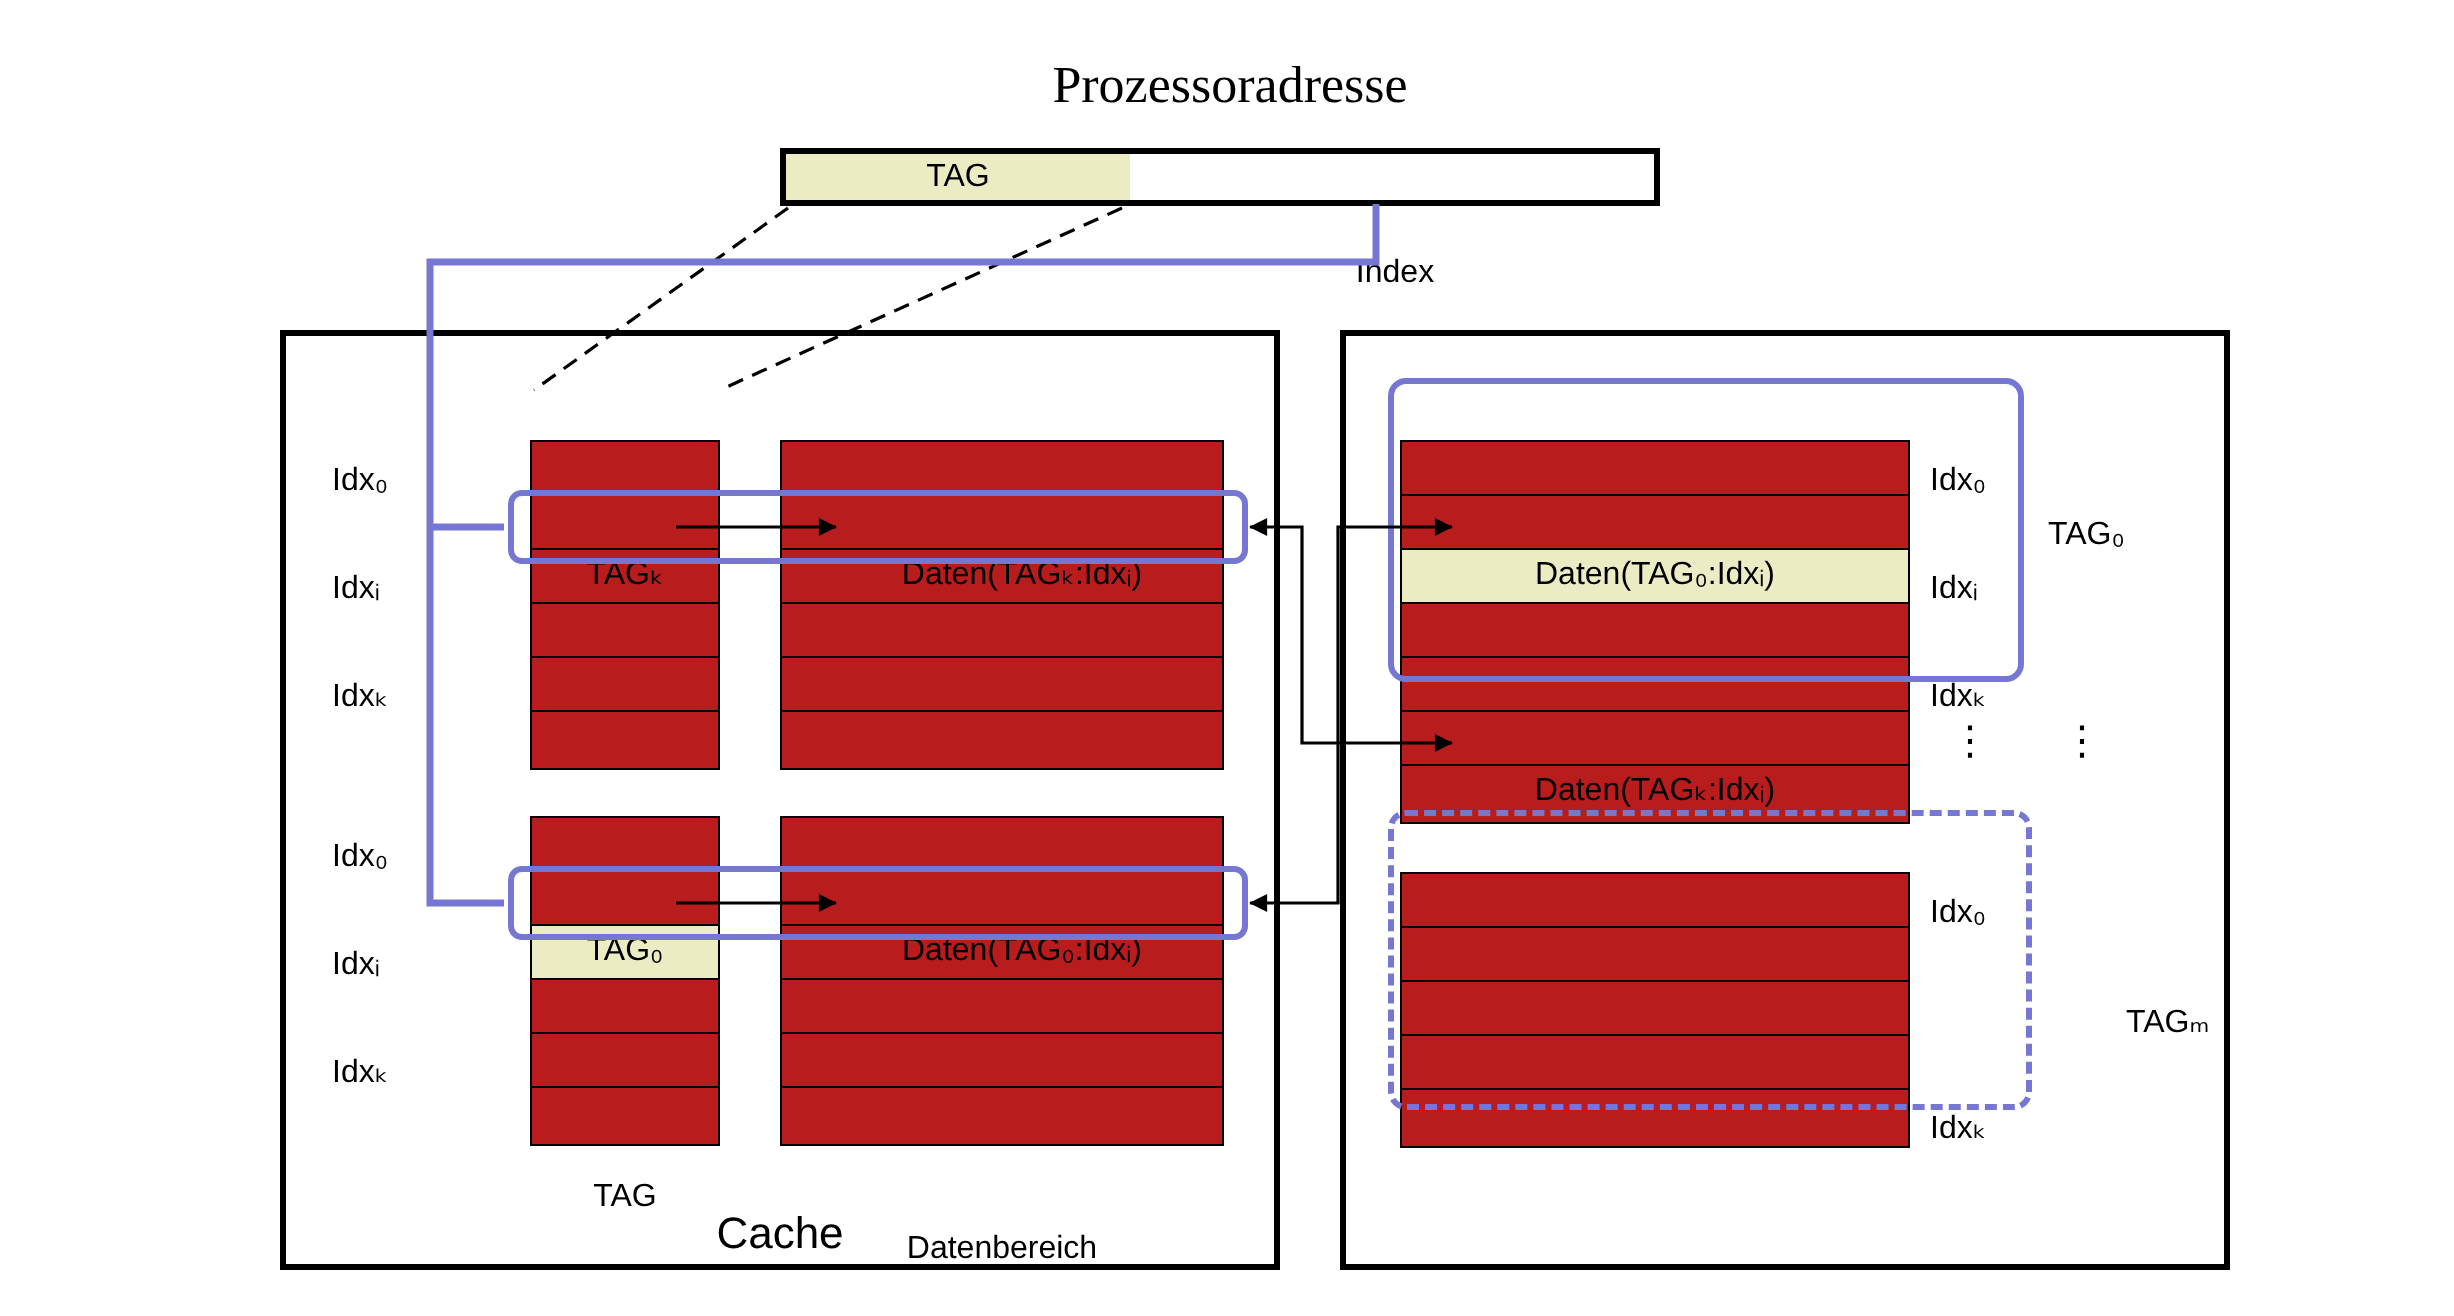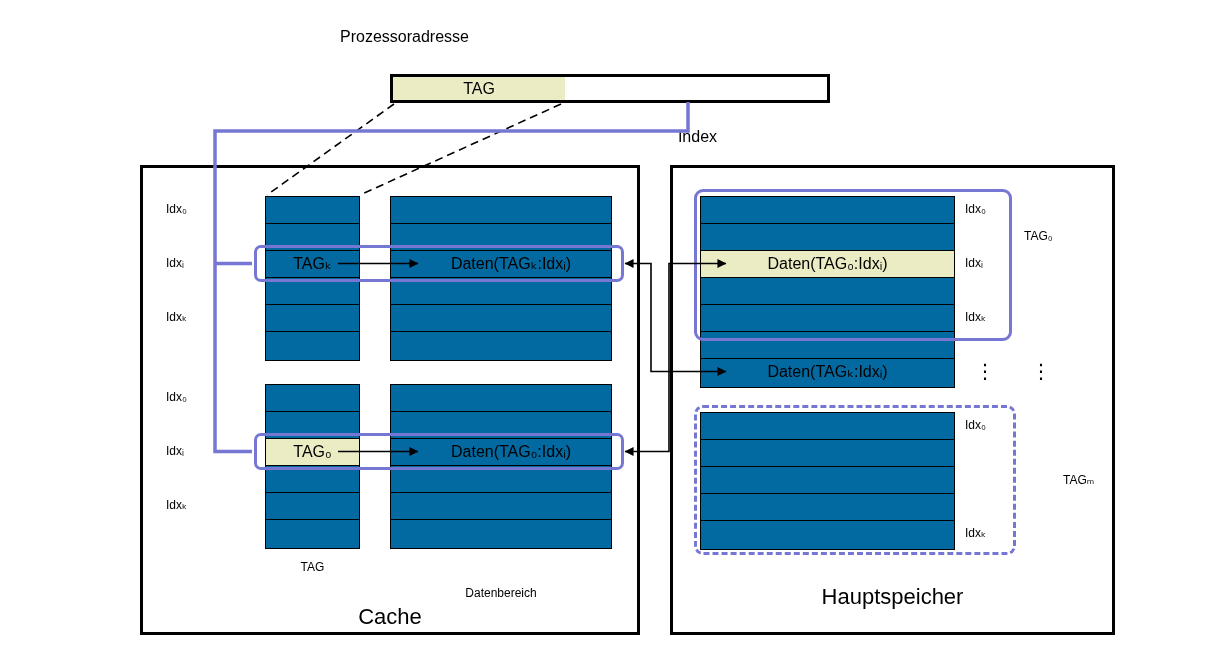--- a/index.html
+++ b/index.html
@@ -1,29 +1,29 @@
 <!DOCTYPE html>
 <html style="--tag-fill: #ebecc3; --index-fill: #c9c9f3; --highlight-purple: #7577d2;"><head>
 <meta charset="utf-8">
 <style>
   html,body{margin:0;padding:0;background:#ffffff;}
   :root{--tag-fill:#ebecc3;--index-fill:#c9c9f3;--highlight-purple:#7577d2;}
   .canvas{position:relative;width:1227px;height:658px;background:#fff;overflow:hidden;
           font-family:"Liberation Sans","DejaVu Sans",sans-serif;color:#000;}
-  .title{position:absolute;left:340px;top:28px;width:550px;text-align:left;font-size:16px;}
+  .title{position:absolute;left:340px;top:28px;width:550px;text-align:center;font-size:26px;font-family:Liberation Serif, serif;}
   .addr{position:absolute;left:390px;top:74px;width:440px;height:29px;border:3px solid #000;
         display:flex;box-sizing:border-box;}
   .addr-seg{text-align:center;font-size:16px;line-height:23px;box-sizing:border-box;}
   .addr-tag{width:172px;background:var(--tag-fill);}
   .addr-idx{flex:1;border-left:3px solid #000;background:var(--index-fill);margin-top:48px;}
   .bigbox{position:absolute;border:3px solid #000;box-sizing:border-box;}
-  .lbl{position:absolute;font-size:12px;line-height:20px;white-space:nowrap;}
+  .lbl{position:absolute;font-size:16px;line-height:20px;white-space:nowrap;margin-top:32px;}
   .lbl-c{text-align:center;}
   .big-lbl{position:absolute;font-size:22px;text-align:center;}
-  .cellcol{position:absolute;border:1.5px solid #000;box-sizing:border-box;overflow:hidden;background:#0369a1;}
+  .cellcol{position:absolute;border:1.5px solid #000;box-sizing:border-box;overflow:hidden;background:#b91c1c;margin-top:24px;}
   .cell{height:27px;border-bottom:1.5px solid #000;box-sizing:border-box;font-size:16px;
         line-height:25px;text-align:center;white-space:nowrap;}
   .cell:last-child{border-bottom:none;}
   .fill-y{background:var(--tag-fill);}
   .hl{position:absolute;border:3.5px solid var(--highlight-purple);border-radius:7px;box-sizing:border-box;}
   .hl-dash{border-style:dashed;border-width:3px;}
   .dots{position:absolute;font-size:20px;line-height:30px;text-align:center;width:30px;}
   .overlay{position:absolute;left:0;top:0;pointer-events:none;}
   .dash{stroke:#000;stroke-width:1.6;stroke-dasharray:8 5;fill:none;}
   .purple{stroke:var(--highlight-purple);stroke-width:3.5;fill:none;}
@@ -120,21 +120,20 @@
   <div class="lbl" style="left:965px;top:307px;">Idxₖ</div>
   <div class="lbl" style="left:965px;top:415px;">Idx₀</div>
   <div class="lbl" style="left:965px;top:523px;">Idxₖ</div>
 
   <div class="lbl" style="left:1024px;top:226px;">TAG₀</div>
   <div class="lbl" style="left:1063px;top:470px;">TAGₘ</div>
 
   <div class="dots" style="left:970px;top:356px;">⋮</div>
   <div class="dots" style="left:1026px;top:356px;">⋮</div>
 
-  <div class="big-lbl" style="left:670px;top:584px;width:445px;">Hauptspeicher</div>
 
   <svg class="overlay" width="1227" height="658" viewBox="0 0 1227 658">
     <defs>
       <marker id="arrow" viewBox="0 0 10 10" refX="9.5" refY="5" markerWidth="11" markerHeight="9" markerUnits="userSpaceOnUse" orient="auto-start-reverse">
         <path d="M0 0 L10 5 L0 10 Z" fill="#000"></path>
       </marker>
     </defs>
     <line class="dash" x1="394" y1="104" x2="267" y2="195"></line>
     <line class="dash" x1="561" y1="104" x2="360" y2="195"></line>
     <path class="purple" d="M688 102 L688 131 L215 131 L215 451.5 L252 451.5 M215 263.5 L252 263.5"></path>

